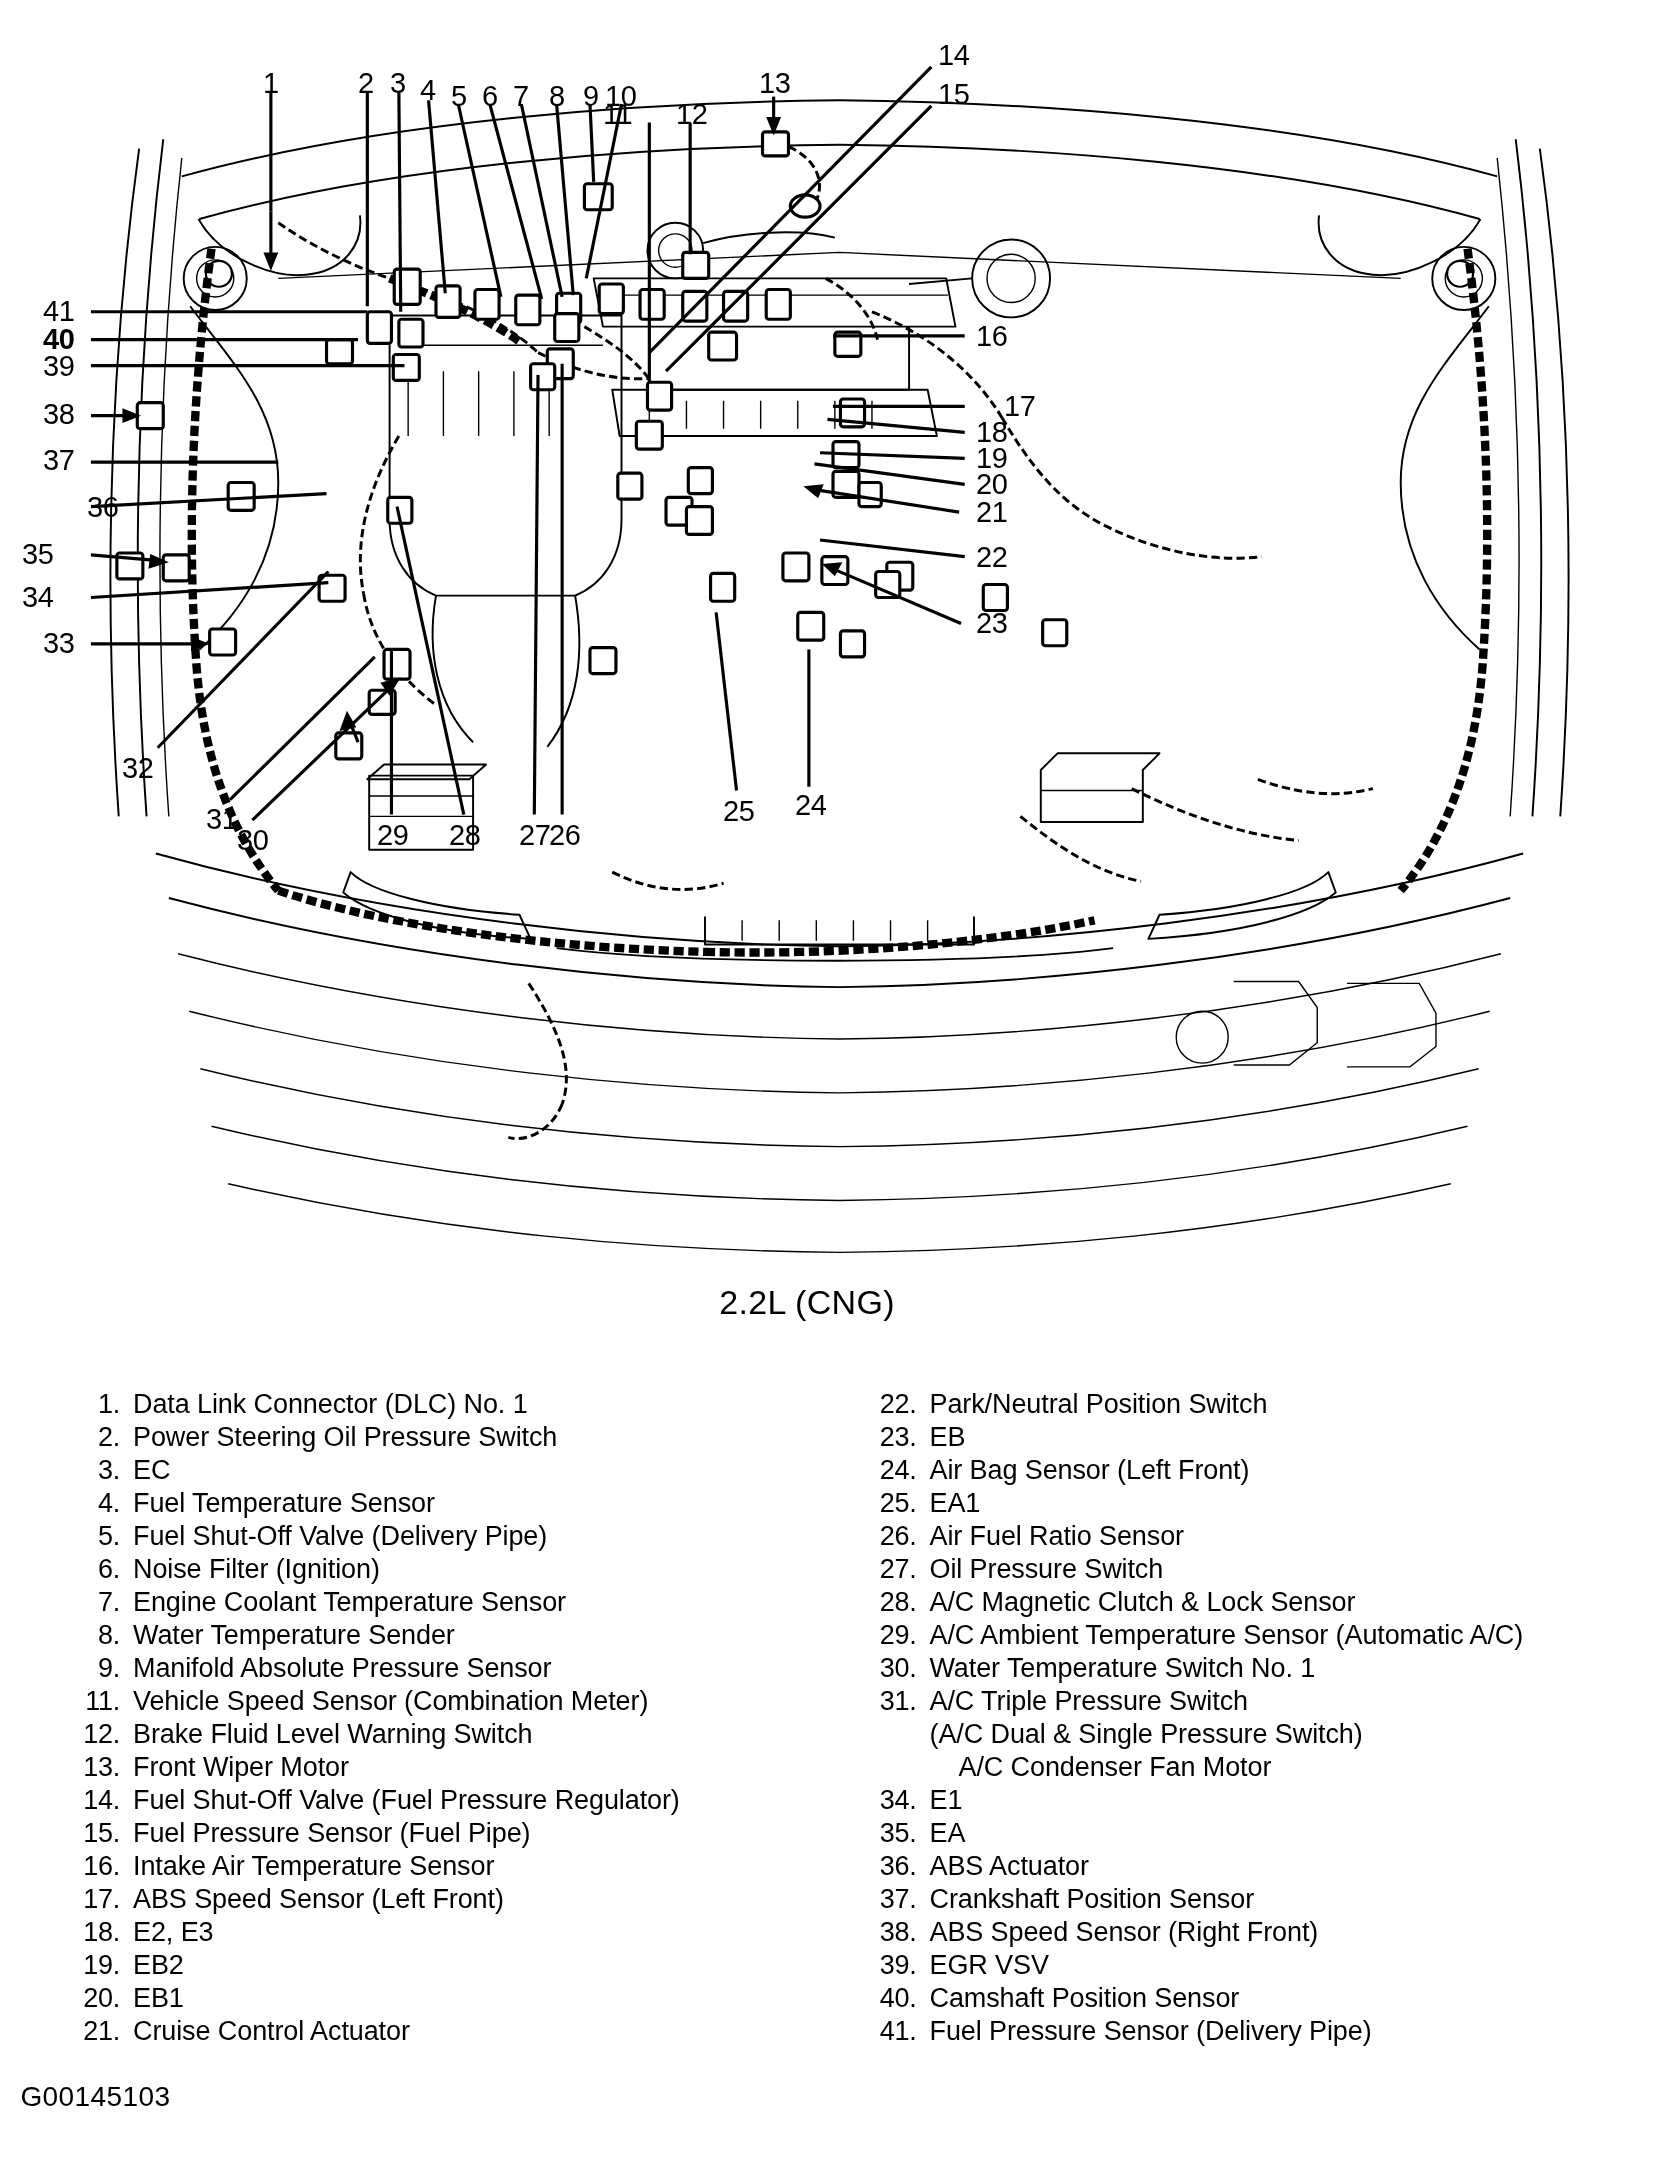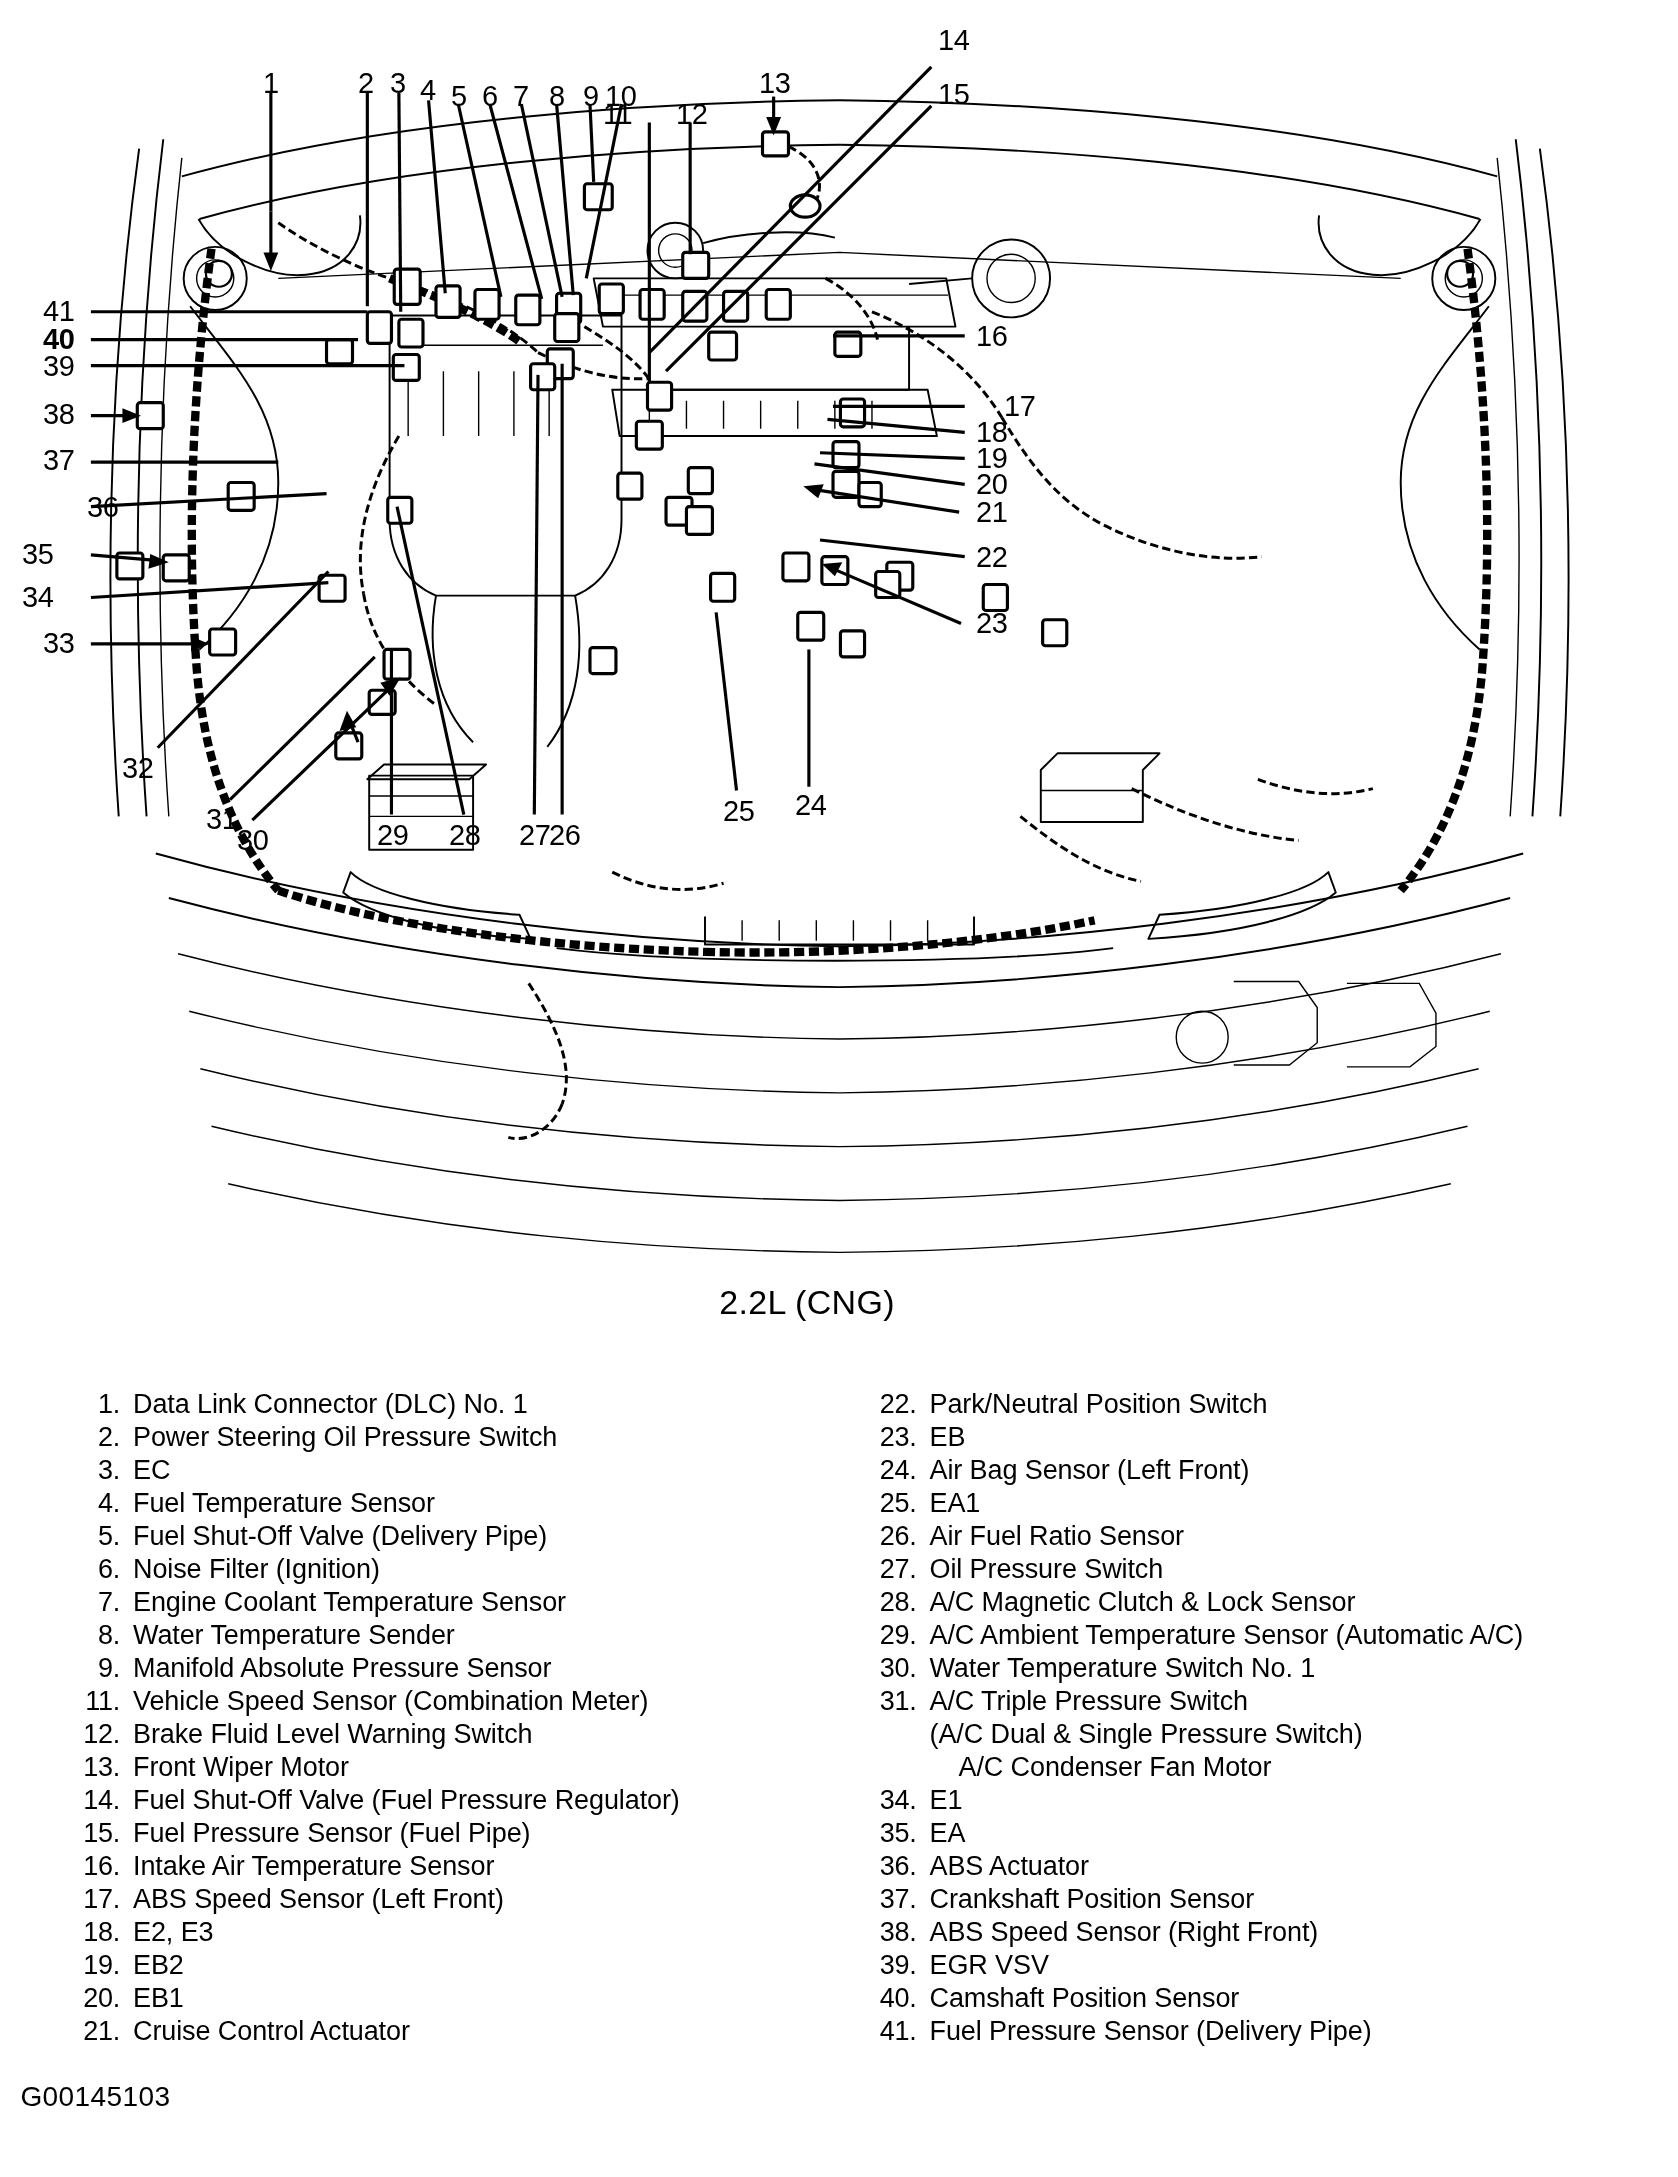--- a/index.html
+++ b/index.html
@@ -329,21 +329,21 @@
   <span class="callout" style="left:420px;top:76px;">4</span>
   <span class="callout" style="left:451px;top:82px;">5</span>
   <span class="callout" style="left:482px;top:82px;">6</span>
   <span class="callout" style="left:513px;top:82px;">7</span>
   <span class="callout" style="left:549px;top:82px;">8</span>
   <span class="callout" style="left:583px;top:82px;">9</span>
   <span class="callout" style="left:605px;top:82px;">10</span>
   <span class="callout" style="left:603px;top:100px;">11</span>
   <span class="callout" style="left:676px;top:100px;">12</span>
   <span class="callout" style="left:759px;top:69px;">13</span>
-  <span class="callout" style="left:938px;top:26px;text-align:right;">14</span>
+  <span class="callout" style="left:938px;top:41px;text-align:right;">14</span>
   <span class="callout" style="left:938px;top:80px;">15</span>
   <span class="callout" style="left:976px;top:322px;">16</span>
   <span class="callout" style="left:1004px;top:392px;">17</span>
   <span class="callout" style="left:976px;top:418px;">18</span>
   <span class="callout" style="left:976px;top:444px;">19</span>
   <span class="callout" style="left:976px;top:470px;">20</span>
   <span class="callout" style="left:976px;top:498px;">21</span>
   <span class="callout" style="left:976px;top:543px;">22</span>
   <span class="callout" style="left:976px;top:609px;">23</span>
   <span class="callout" style="left:795px;top:791px;">24</span>

